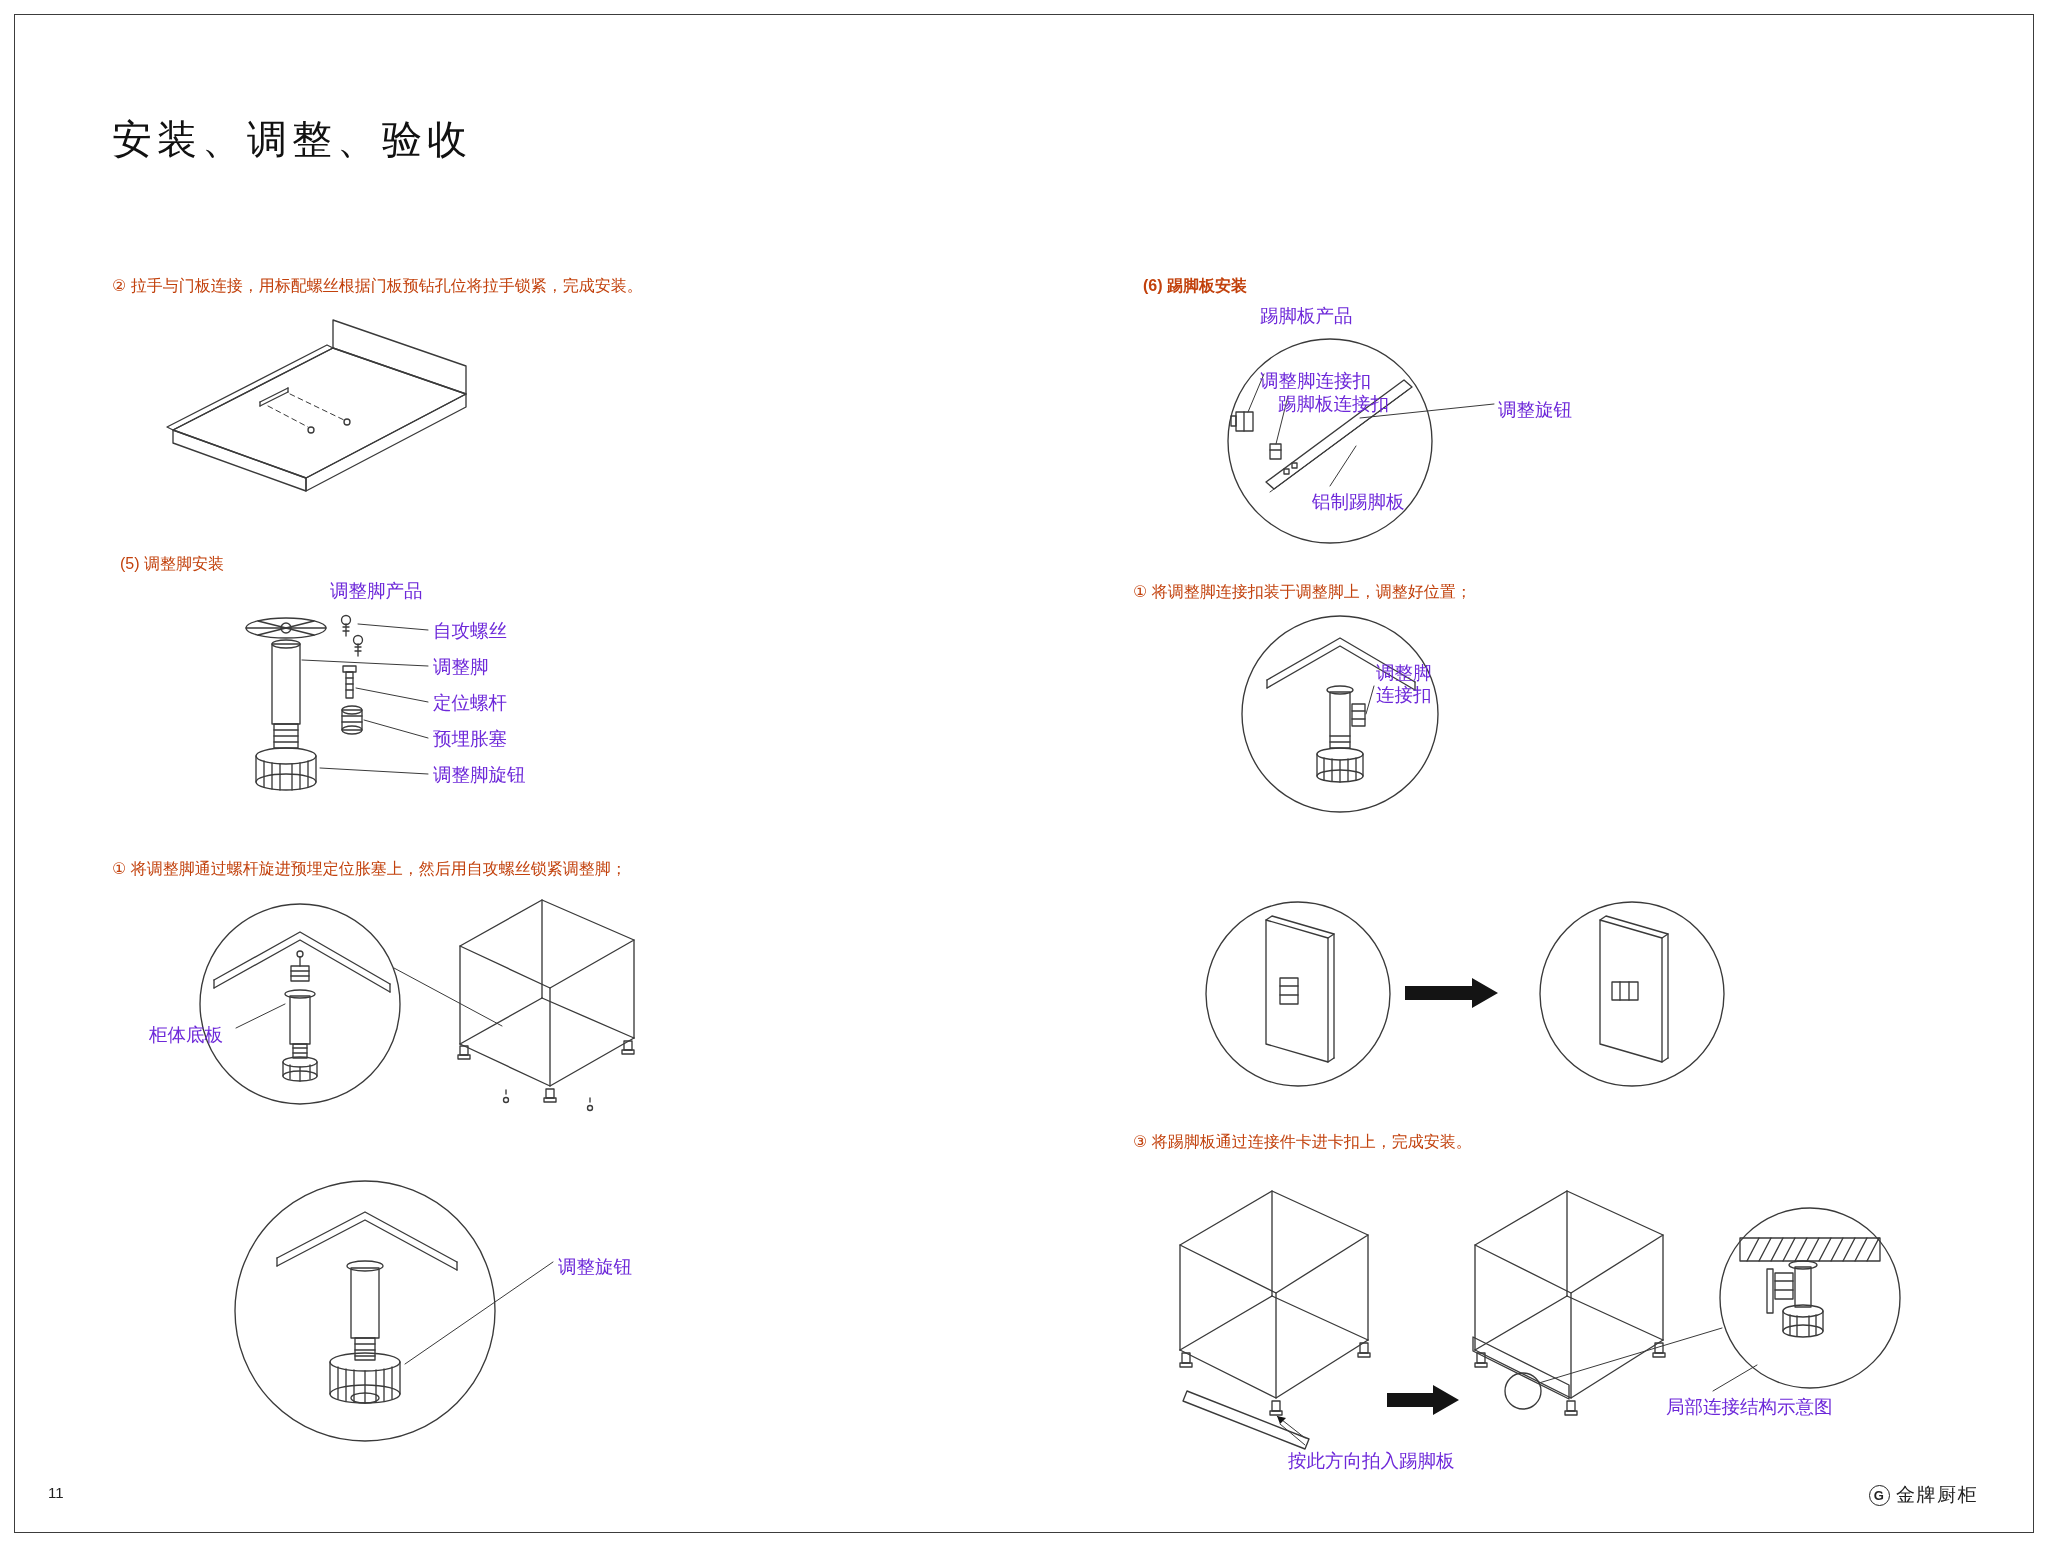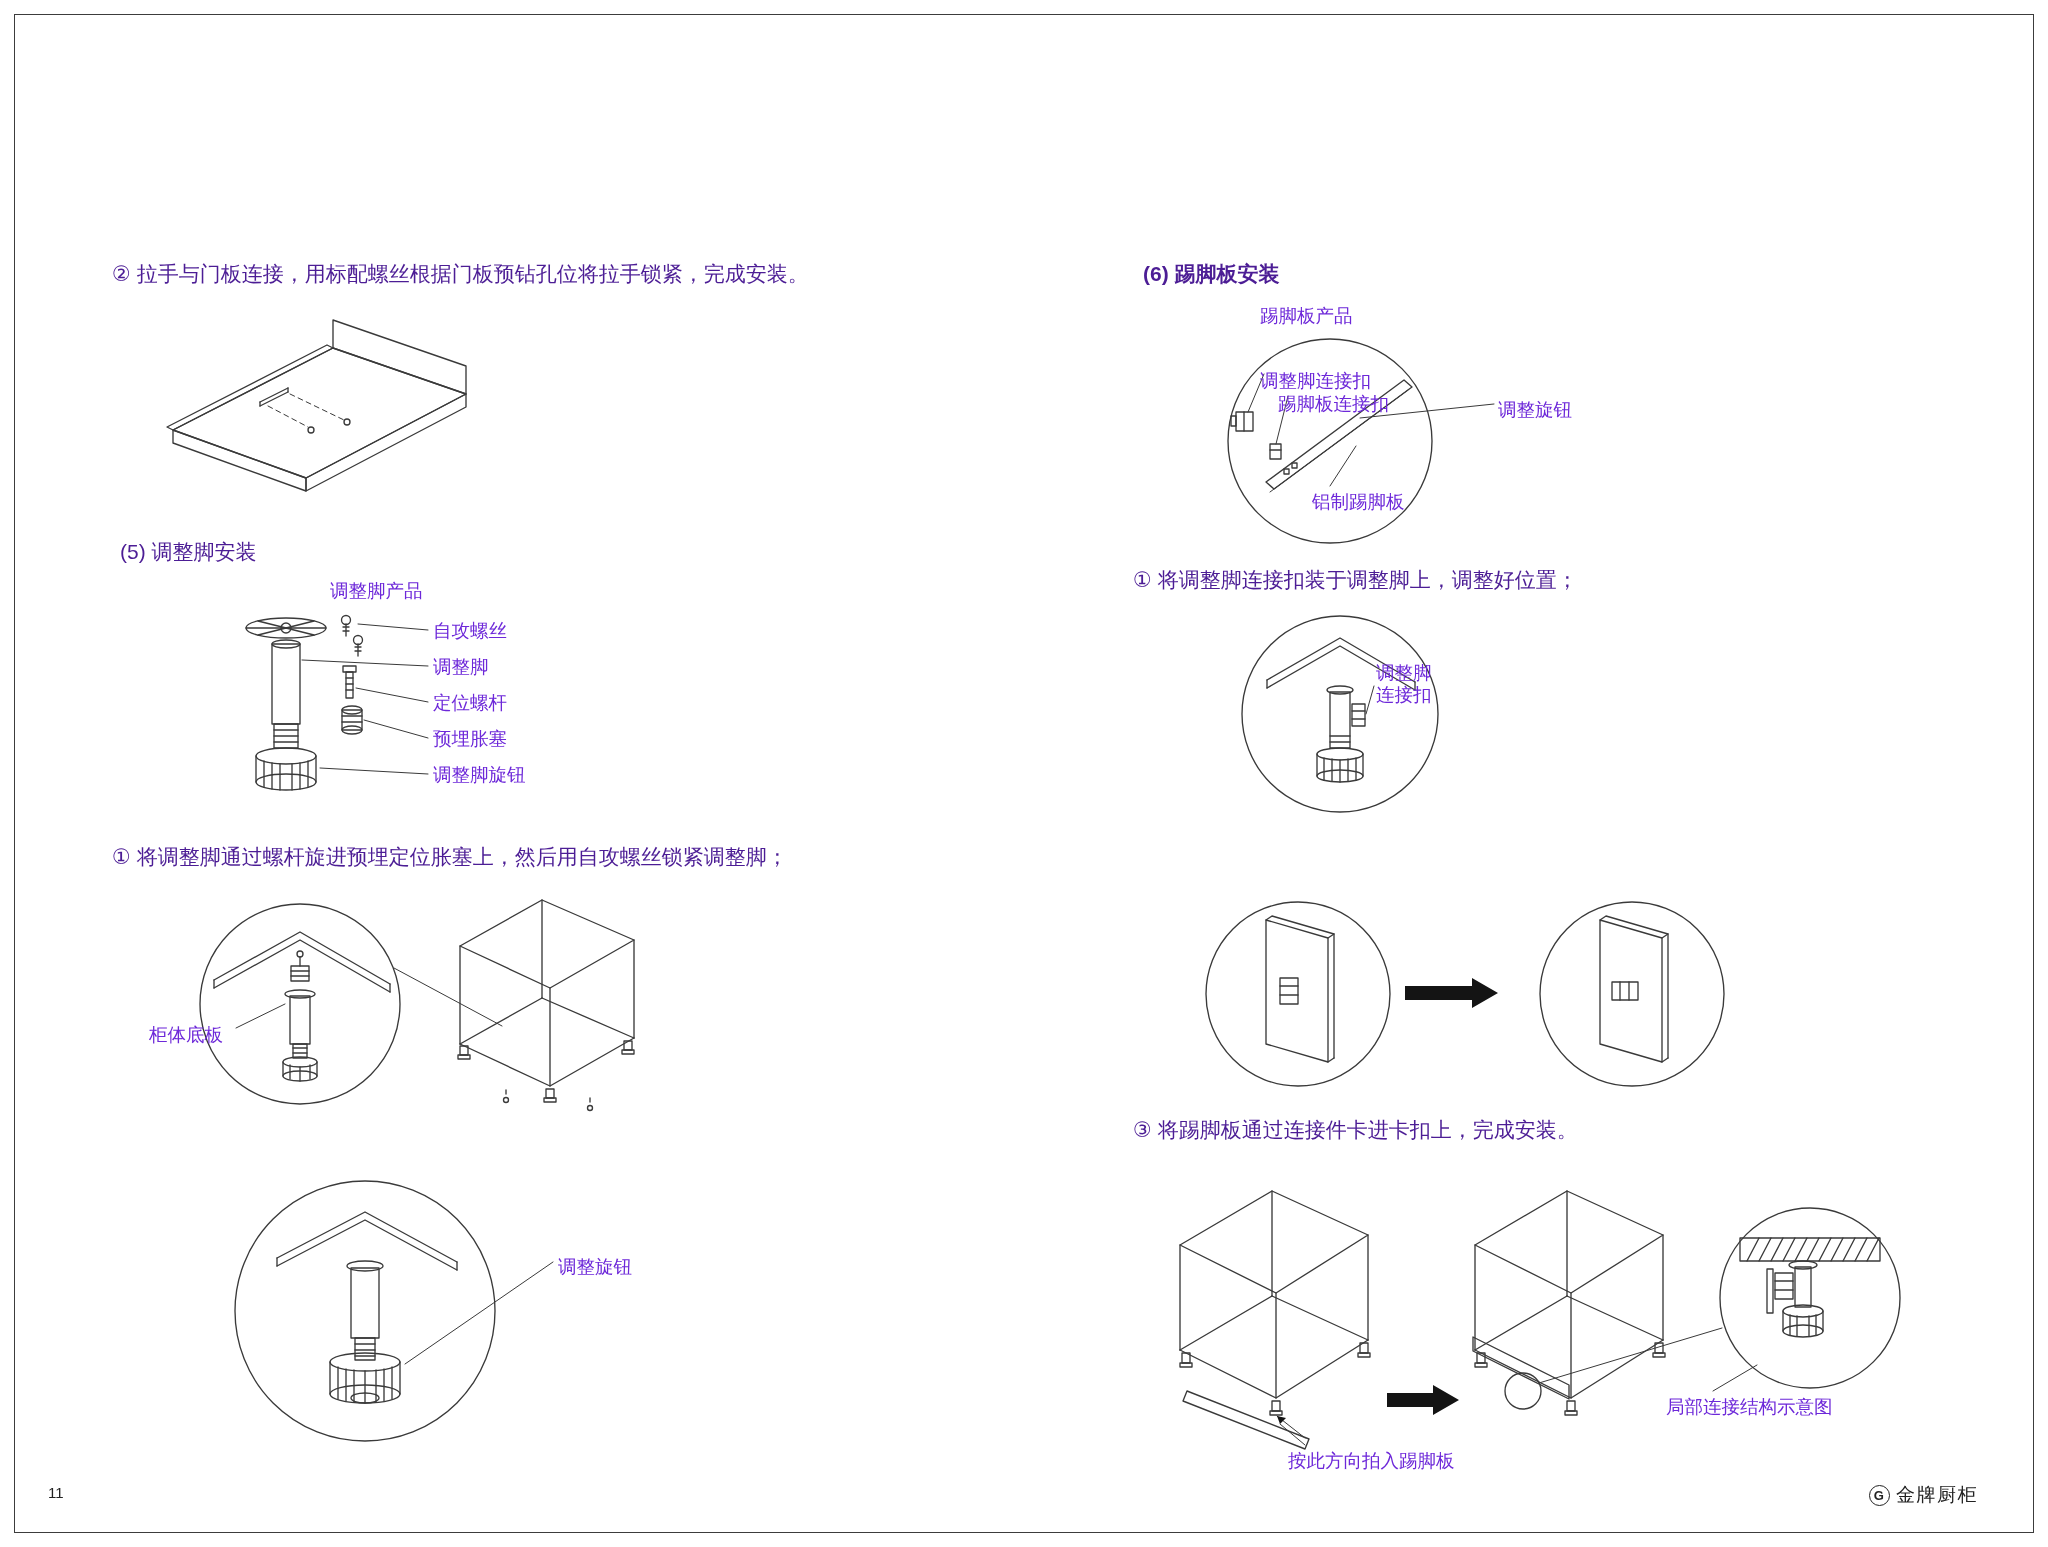--- a/index.html
+++ b/index.html
@@ -1,38 +1,39 @@
 <!DOCTYPE html>
 <html><head>
 <meta charset="utf-8">
 <style>
   html,body{margin:0;padding:0;background:#ffffff;}
   .page{position:relative;width:2048px;height:1547px;background:#fff;
         font-family:"Liberation Sans","DejaVu Sans",sans-serif;color:#1a1a1a;overflow:hidden;}
   .frame{position:absolute;left:14px;top:14px;right:14px;bottom:14px;border:1.5px solid #3c3c3c;pointer-events:none;}
   .abs{position:absolute;}
   .title{font-size:40px;letter-spacing:5px;color:#111;font-weight:500;}
-  .step{font-size:21px;white-space:nowrap;color:#4c1d95;}
+  .step{font-size:16px;white-space:nowrap;color:#c2410c;margin-top:16px;}
   .lbl{font-size:18.5px;white-space:nowrap;color:#6d28d9;}
   .pagenum{font-size:15px;color:#222;}
   .brand{display:flex;align-items:center;gap:6px;font-size:19px;color:#222;letter-spacing:1.5px;}
   .brand .g{display:inline-flex;align-items:center;justify-content:center;width:19px;height:19px;
             border:1.6px solid #222;border-radius:50%;font-size:13px;font-weight:bold;line-height:1;}
   svg.diagram{position:absolute;overflow:visible;}
   .ln{fill:none;stroke:#3a3a3a;stroke-width:1.35;stroke-linecap:round;stroke-linejoin:round;}
   .thin{stroke-width:1;}
   .dash{stroke-dasharray:5 4;}
   .fillb{fill:#141414;stroke:none;}
 </style>
 </head>
 <body>
 
 <div class="page">
   <div class="frame"></div>
 
+  <div class="abs title" style="left:112px;top:112px;">安装、调整、验收</div>
 
   <div class="abs step" style="left:112px;top:260px;">② 拉手与门板连接，用标配螺丝根据门板预钻孔位将拉手锁紧，完成安装。</div>
 
   <svg class="diagram" style="left:148px;top:308px;" width="330" height="215" viewBox="0 0 330 215">
     <g class="ln">
       <polygon points="25,122 185,40 318,86 158,170"></polygon>
       <polygon points="25,122 158,170 158,183 25,135"></polygon>
       <polygon points="158,170 318,86 318,99 158,183"></polygon>
       <polygon points="185,40 318,86 318,58 185,12"></polygon>
       <polygon points="25,122 185,40 179,37 19,119"></polygon>

